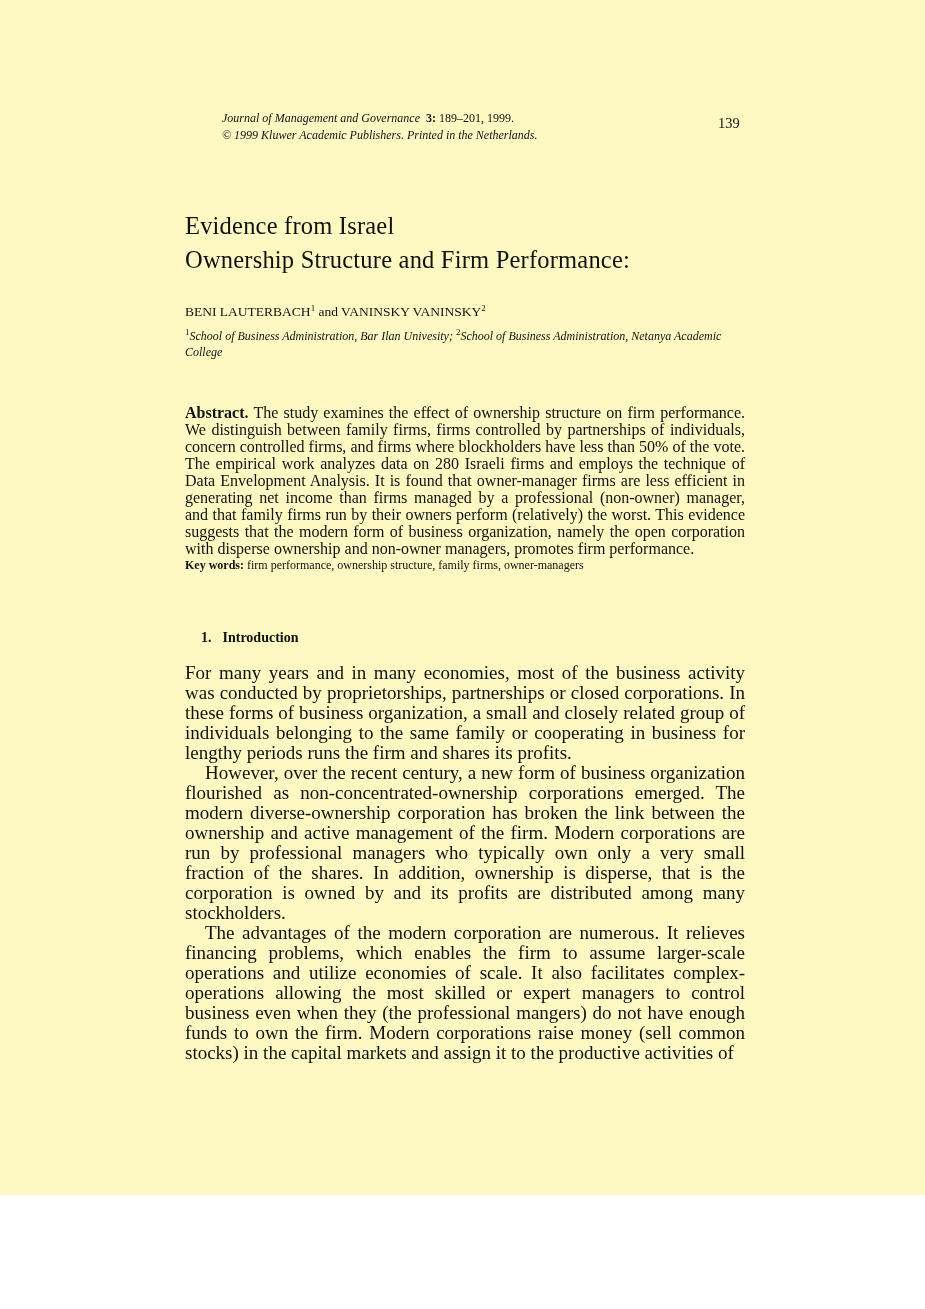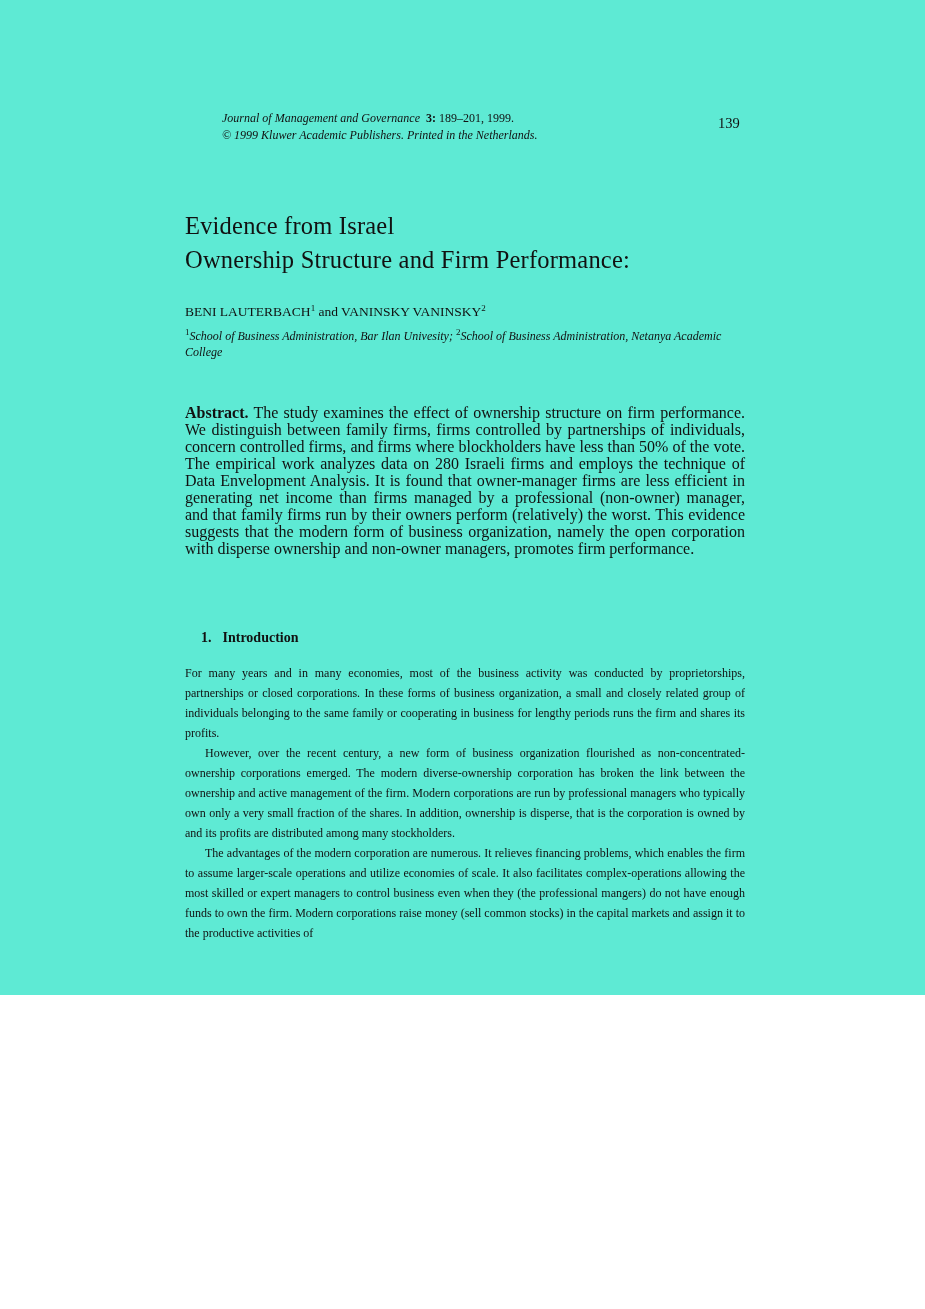--- a/index.html
+++ b/index.html
@@ -5,22 +5,22 @@
   * { margin: 0; padding: 0; box-sizing: border-box; }
   html, body { background: #ffffff; }
   body {
     width: 925px; height: 1309px;
     font-family: "Liberation Serif", serif;
     color: #111111;
     position: relative;
   }
   .page {
     position: absolute; left: 0; top: 0;
-    width: 925px; height: 995px;
-    background: #5eead4;
+    width: 925px; height: 1195px;
+    background: #fef9c3;
   }
   .content {
     position: absolute; left: 185px; top: 0;
     width: 560px; height: 1309px;
   }
 
   
   .journal-header {
     position: absolute; left: 37px; top: 110px; width: 470px;
     font-size: 12px; line-height: 17px;
@@ -71,21 +71,21 @@
   
   .section-heading {
     position: absolute; left: 16px; top: 630px; width: 560px;
     font-size: 14px; font-weight: bold;
   }
   .section-heading .head-text { margin-left: 11px; }
 
   
   .body-text {
     position: absolute; left: 0; top: 663px; width: 560px;
-    font-size: 12px; line-height: 20px; text-align: justify;
+    font-size: 19px; line-height: 20px; text-align: justify;
   }
   .body-text p { margin: 0; }
   .body-text p.indent { text-indent: 20px; }
 </style>
 </head>
 <body>
 
 <div class="page">
   <div class="content">
 
@@ -100,20 +100,21 @@
       <span>Evidence from Israel</span>
       <span>Ownership Structure and Firm Performance:</span>
     </h1>
 
     <div class="authors"><span>BENI LAUTERBACH</span><sup>1</sup><span> and VANINSKY VANINSKY</span><sup>2</sup></div>
 
     <div class="affiliation"><sup>1</sup><span>School of Business Administration, Bar Ilan Univesity; </span><sup>2</sup><span>School of Business Administration, Netanya Academic College</span></div>
 
     <div class="abstract"><span class="label">Abstract.</span> <span>The study examines the effect of ownership structure on firm performance. We distinguish between family firms, firms controlled by partnerships of individuals, concern controlled firms, and firms where blockholders have less than 50% of the vote. The empirical work analyzes data on 280 Israeli firms and employs the technique of Data Envelopment Analysis. It is found that owner-manager firms are less efficient in generating net income than firms managed by a professional (non-owner) manager, and that family firms run by their owners perform (relatively) the worst. This evidence suggests that the modern form of business organization, namely the open corporation with disperse ownership and non-owner managers, promotes firm performance.</span></div>
 
+    <div class="keywords"><span class="label">Key words:</span> <span>firm performance, ownership structure, family firms, owner-managers</span></div>
 
     <h2 class="section-heading"><span>1.</span><span class="head-text">Introduction</span></h2>
 
     <div class="body-text">
       <p>For many years and in many economies, most of the business activity was conducted by proprietorships, partnerships or closed corporations. In these forms of business organization, a small and closely related group of individuals belonging to the same family or cooperating in business for lengthy periods runs the firm and shares its profits.</p>
       <p class="indent">However, over the recent century, a new form of business organization flourished as non-concentrated-ownership corporations emerged. The modern diverse-ownership corporation has broken the link between the ownership and active management of the firm. Modern corporations are run by professional managers who typically own only a very small fraction of the shares. In addition, ownership is disperse, that is the corporation is owned by and its profits are distributed among many stockholders.</p>
       <p class="indent">The advantages of the modern corporation are numerous. It relieves financing problems, which enables the firm to assume larger-scale operations and utilize economies of scale. It also facilitates complex-operations allowing the most skilled or expert managers to control business even when they (the professional mangers) do not have enough funds to own the firm. Modern corporations raise money (sell common stocks) in the capital markets and assign it to the productive activities of</p>
     </div>
 
   </div>

